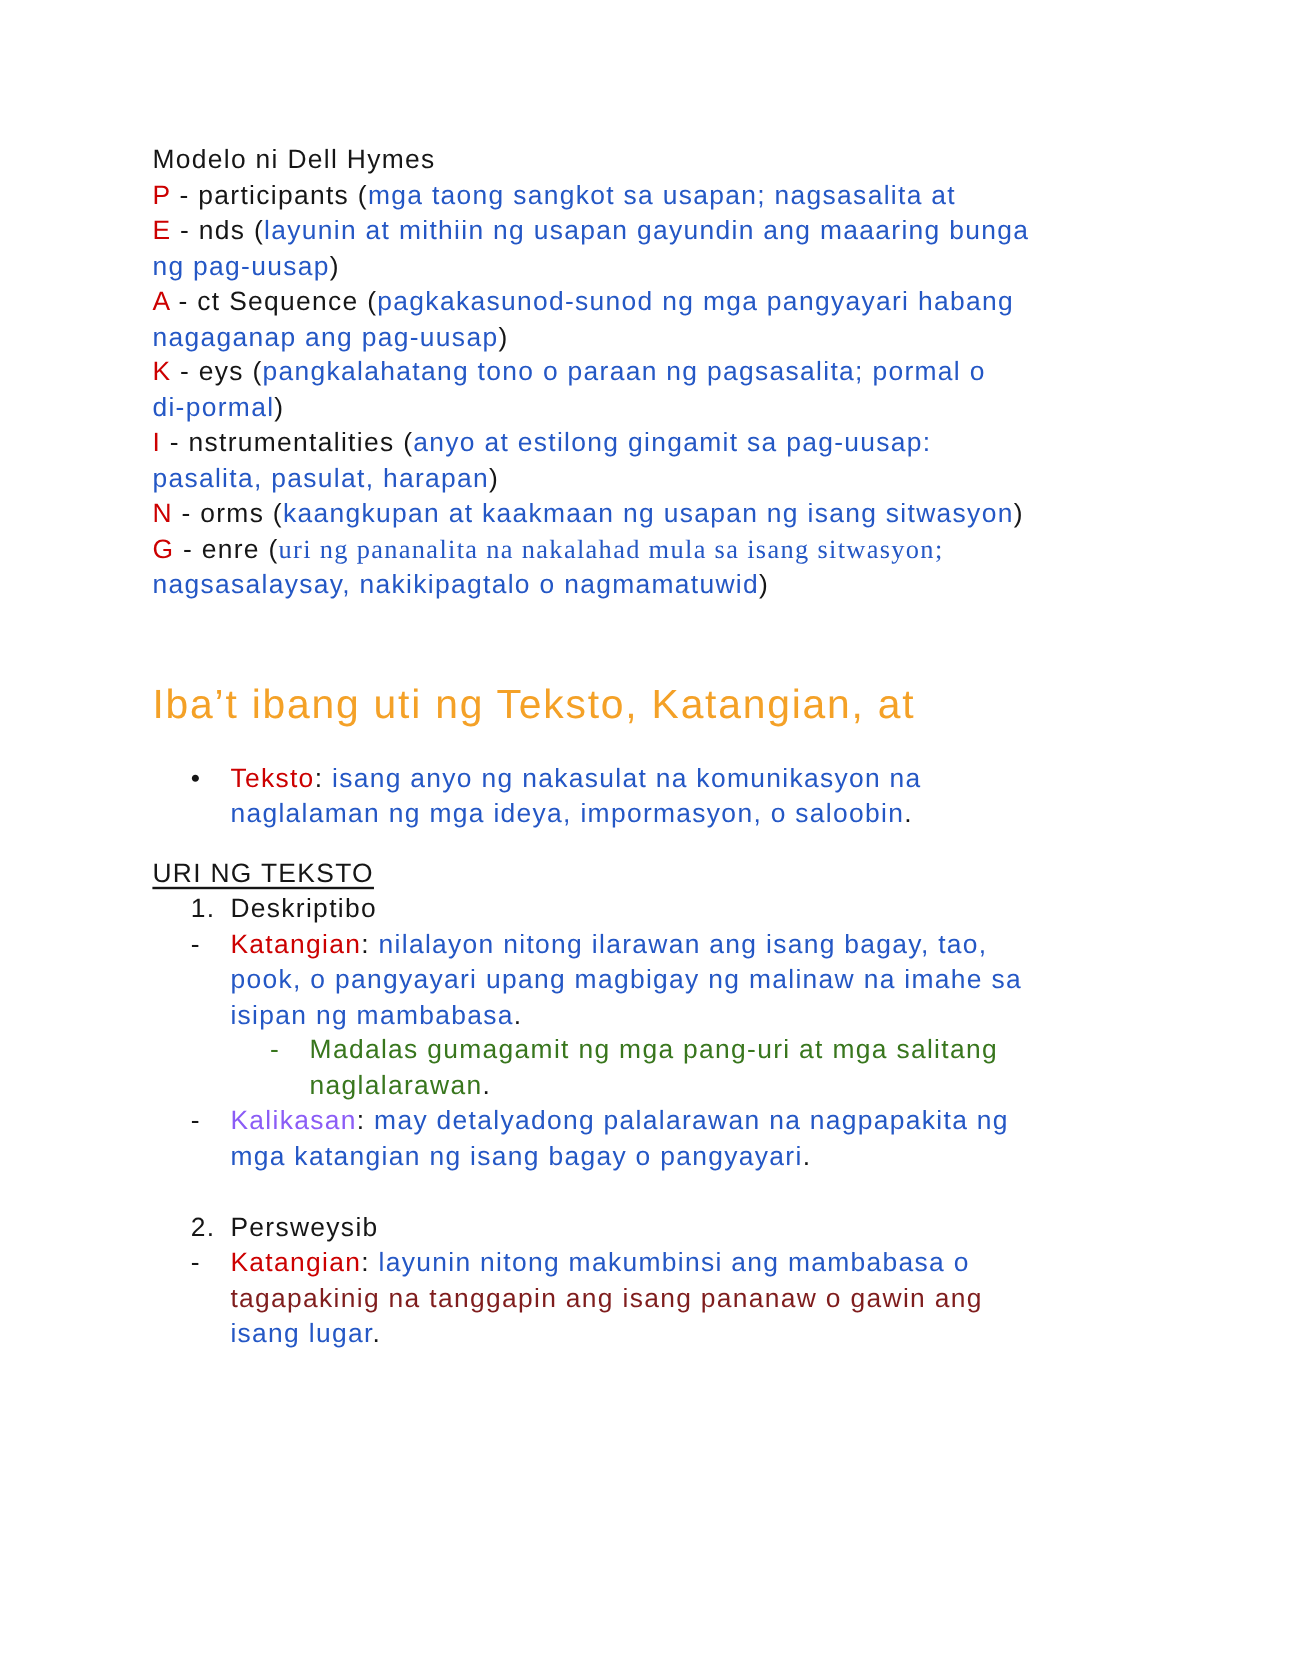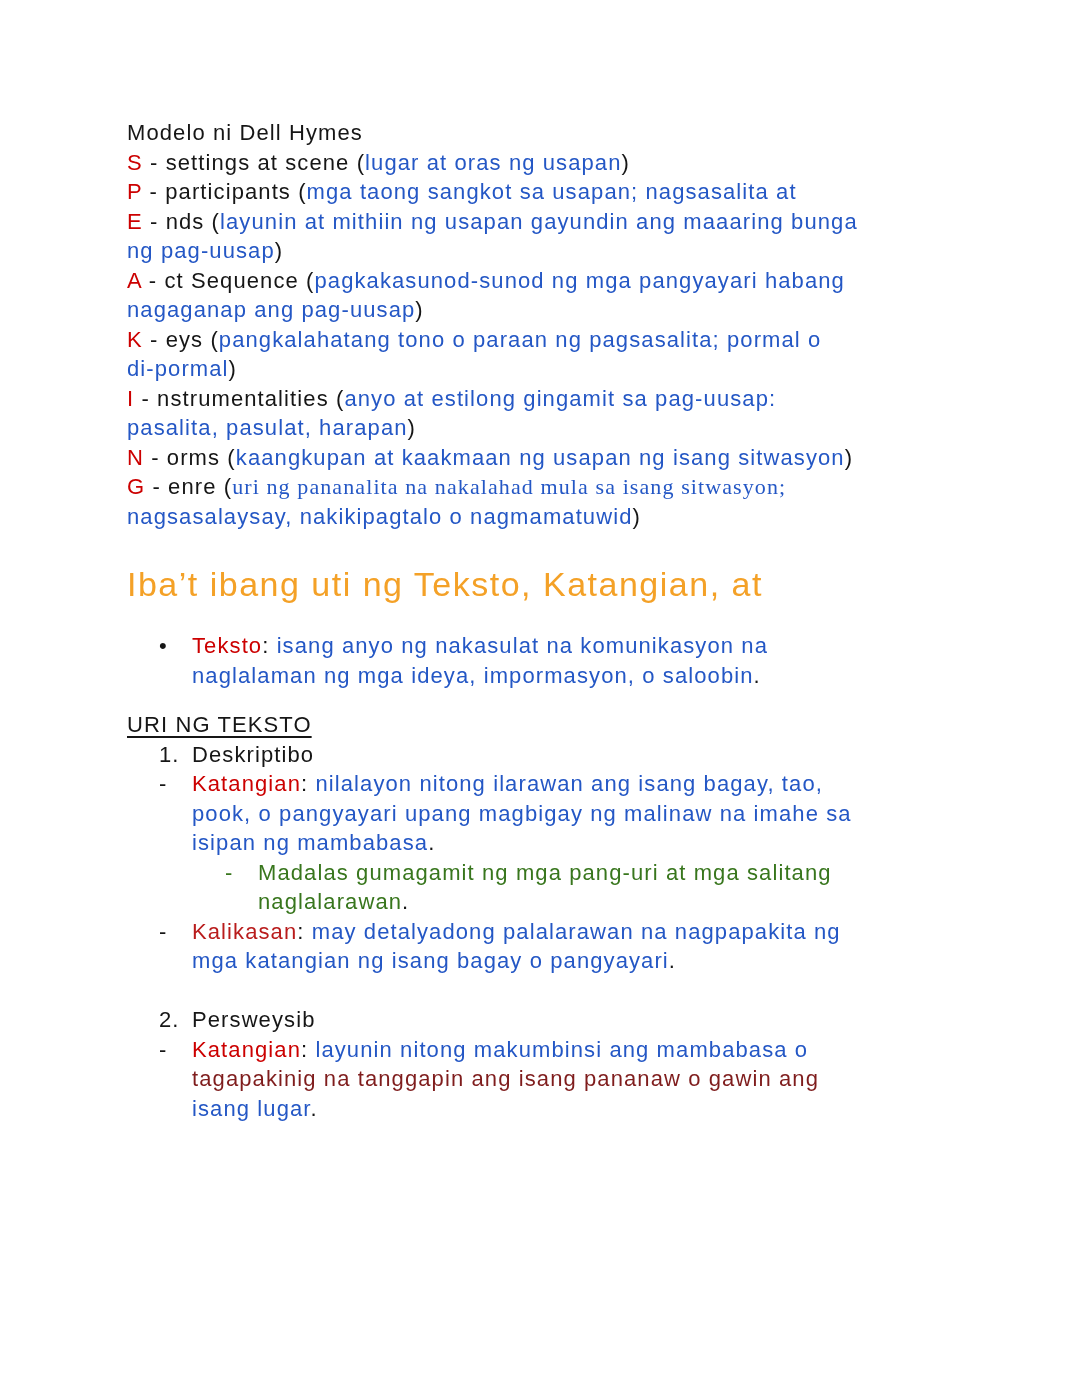--- a/index.html
+++ b/index.html
@@ -29,42 +29,41 @@
     white-space: pre;
     letter-spacing: 1.1px;
     font-weight: 400;
   }
   .line.empty { height: 29.5px; }
   .ind1 { padding-left: 65px; }
   .ind2 { padding-left: 131px; }
   .marker { position: absolute; }
   .ind1 > .marker { left: 32px; }
   .ind2 > .marker { left: 98px; }
-  .heading-block { margin-top: 30px; }
+  .heading-block { margin-top: 62px; }
   .heading-block .line {
     font-size: 34px;
     line-height: 47px;
     font-weight: 500;
     letter-spacing: 1.5px;
   }
   .bullet-block { margin-top: 23px; }
   .uri-block { margin-top: 20px; }
   .underlined {
     text-decoration: underline;
     text-decoration-thickness: 2px;
     text-underline-offset: 4px;
   }
 </style>
 </head>
 <body>
 
 <div class="page">
   <div class="block">
       <div class="line ind0"><span style="color: rgb(22, 22, 22);">Modelo ni Dell Hymes</span></div>
-      <div class="line ind0"><span style="color: rgb(204, 0, 0);">S</span><span style="color: rgb(22, 22, 22);"> - settings at scene (</span><span style="color: rgb(36, 87, 197);">lugar at oras ng usapan</span><span style="color: rgb(22, 22, 22);">)</span></div>
       <div class="line ind0"><span style="color: rgb(204, 0, 0);">P</span><span style="color: rgb(22, 22, 22);"> - participants (</span><span style="color: rgb(36, 87, 197);">mga taong sangkot sa usapan; nagsasalita at</span></div>
       <div class="line ind0"><span style="color: rgb(204, 0, 0);">E</span><span style="color: rgb(22, 22, 22);"> - nds (</span><span style="color: rgb(36, 87, 197);">layunin at mithiin ng usapan gayundin ang maaaring bunga</span></div>
       <div class="line ind0"><span style="color: rgb(36, 87, 197);">ng pag-uusap</span><span style="color: rgb(22, 22, 22);">)</span></div>
       <div class="line ind0"><span style="color: rgb(204, 0, 0);">A</span><span style="color: rgb(22, 22, 22);"> - ct Sequence (</span><span style="color: rgb(36, 87, 197);">pagkakasunod-sunod ng mga pangyayari habang</span></div>
       <div class="line ind0"><span style="color: rgb(36, 87, 197);">nagaganap ang pag-uusap</span><span style="color: rgb(22, 22, 22);">)</span></div>
       <div class="line ind0"><span style="color: rgb(204, 0, 0);">K</span><span style="color: rgb(22, 22, 22);"> - eys (</span><span style="color: rgb(36, 87, 197);">pangkalahatang tono o paraan ng pagsasalita; pormal o</span></div>
       <div class="line ind0"><span style="color: rgb(36, 87, 197);">di-pormal</span><span style="color: rgb(22, 22, 22);">)</span></div>
       <div class="line ind0"><span style="color: rgb(204, 0, 0);">I</span><span style="color: rgb(22, 22, 22);"> - nstrumentalities (</span><span style="color: rgb(36, 87, 197);">anyo at estilong gingamit sa pag-uusap:</span></div>
       <div class="line ind0"><span style="color: rgb(36, 87, 197);">pasalita, pasulat, harapan</span><span style="color: rgb(22, 22, 22);">)</span></div>
       <div class="line ind0"><span style="color: rgb(204, 0, 0);">N</span><span style="color: rgb(22, 22, 22);"> - orms (</span><span style="color: rgb(36, 87, 197);">kaangkupan at kaakmaan ng usapan ng isang sitwasyon</span><span style="color: rgb(22, 22, 22);">)</span></div>
@@ -79,21 +78,21 @@
       <div class="line ind1"><span style="color: rgb(36, 87, 197);">naglalaman ng mga ideya, impormasyon, o saloobin</span><span style="color: rgb(22, 22, 22);">.</span></div>
     </div>
   <div class="block uri-block">
       <div class="line ind0"><span class="underlined" style="color: rgb(22, 22, 22);">URI NG TEKSTO</span></div>
       <div class="line ind1"><span class="marker" style="color: rgb(22, 22, 22);">1.</span><span style="color: rgb(22, 22, 22);">Deskriptibo</span></div>
       <div class="line ind1"><span class="marker" style="color: rgb(22, 22, 22);">-</span><span style="color: rgb(204, 0, 0);">Katangian</span><span style="color: rgb(22, 22, 22);">: </span><span style="color: rgb(36, 87, 197);">nilalayon nitong ilarawan ang isang bagay, tao,</span></div>
       <div class="line ind1"><span style="color: rgb(36, 87, 197);">pook, o pangyayari upang magbigay ng malinaw na imahe sa</span></div>
       <div class="line ind1"><span style="color: rgb(36, 87, 197);">isipan ng mambabasa</span><span style="color: rgb(22, 22, 22);">.</span></div>
       <div class="line ind2"><span class="marker" style="color: rgb(56, 118, 29);">-</span><span style="color: rgb(56, 118, 29);">Madalas gumagamit ng mga pang-uri at mga salitang</span></div>
       <div class="line ind2"><span style="color: rgb(56, 118, 29);">naglalarawan</span><span style="color: rgb(22, 22, 22);">.</span></div>
-      <div class="line ind1"><span class="marker" style="color: rgb(22, 22, 22);">-</span><span style="color: #b91c1c;">Kalikasan</span><span style="color: rgb(22, 22, 22);">: </span><span style="color: rgb(36, 87, 197);">may detalyadong palalarawan na nagpapakita ng</span></div>
+      <div class="line ind1"><span class="marker" style="color: rgb(22, 22, 22);">-</span><span style="color: #8b5cf6;">Kalikasan</span><span style="color: rgb(22, 22, 22);">: </span><span style="color: rgb(36, 87, 197);">may detalyadong palalarawan na nagpapakita ng</span></div>
       <div class="line ind1"><span style="color: rgb(36, 87, 197);">mga katangian ng isang bagay o pangyayari</span><span style="color: rgb(22, 22, 22);">.</span></div>
       <div class="line empty"></div>
       <div class="line ind1"><span class="marker" style="color: rgb(22, 22, 22);">2.</span><span style="color: rgb(22, 22, 22);">Persweysib</span></div>
       <div class="line ind1"><span class="marker" style="color: rgb(22, 22, 22);">-</span><span style="color: rgb(204, 0, 0);">Katangian</span><span style="color: rgb(22, 22, 22);">: </span><span style="color: rgb(36, 87, 197);">layunin nitong makumbinsi ang mambabasa o</span></div>
       <div class="line ind1"><span style="color: #7f1d1d;">tagapakinig na tanggapin ang isang pananaw o gawin ang</span></div>
       <div class="line ind1"><span style="color: rgb(36, 87, 197);">isang lugar</span><span style="color: rgb(22, 22, 22);">.</span></div>
     </div>
 </div>
 
 </body></html>

